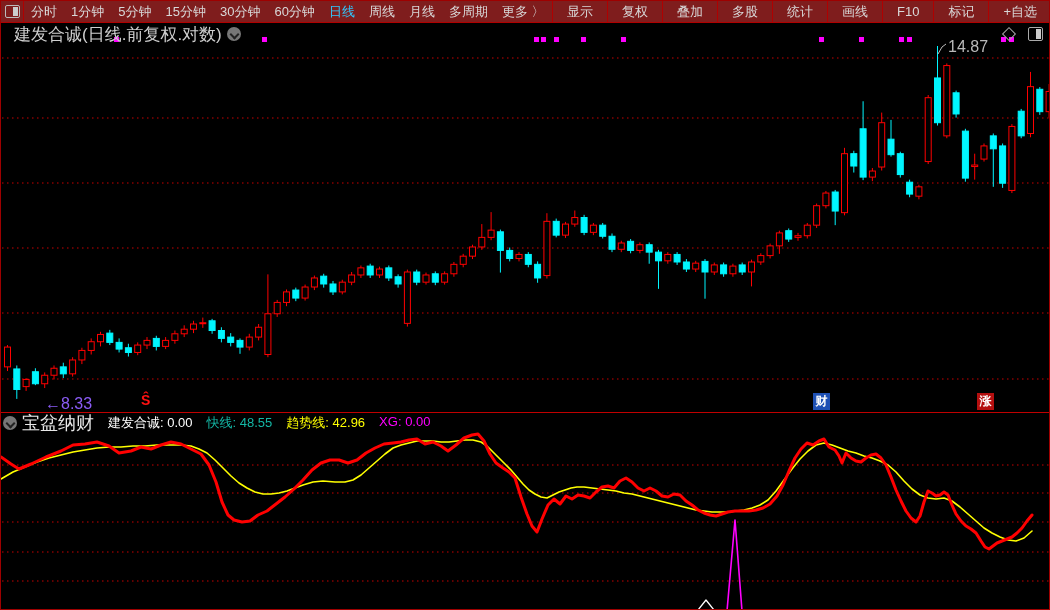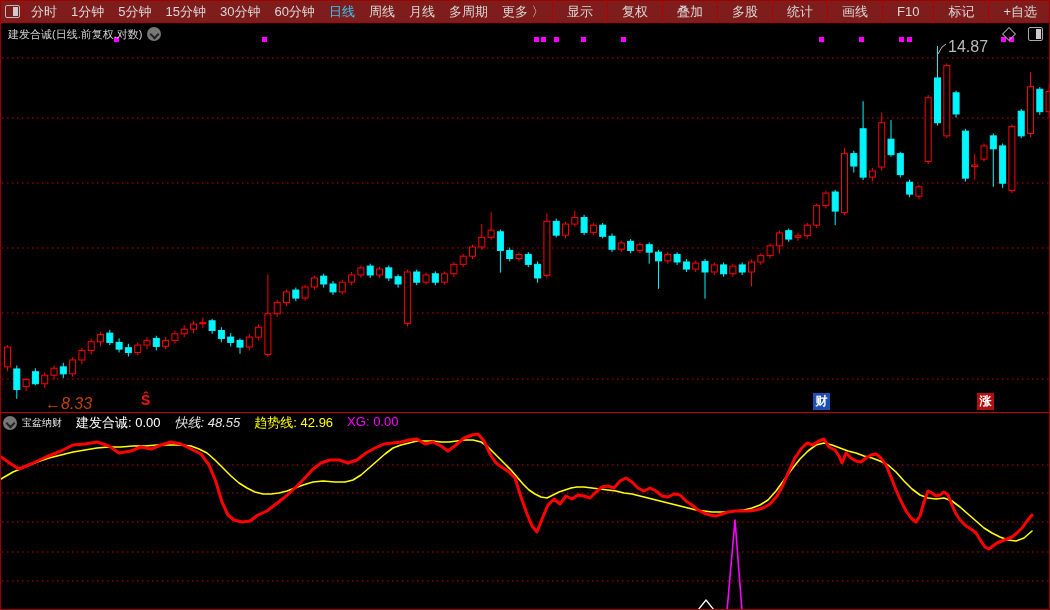--- a/index.html
+++ b/index.html
@@ -30,21 +30,21 @@
   #right-buttons { display:flex; align-items:center; height:22px; }
   .tbtn {
     color:#d8d8d8; font-size:13px; height:22px; line-height:21px;
     padding:0 14px; border-left:1px solid #b00000; white-space:nowrap;
   }
   
   #titlebar {
     position:absolute; top:22px; left:0; width:1050px; height:22px;
     display:flex; align-items:center; z-index:4; background:transparent;
   }
-  #stock-title { color:#cfcfcf; font-size:11px; margin-left:7px; white-space:nowrap; }
+  #stock-title { color:#cfcfcf; font-size:17px; margin-left:13px; white-space:nowrap; }
   .circle-chevron {
     width:14px; height:14px; border-radius:50%; background:#777;
     position:relative; margin-left:5px; flex:none;
   }
   .circle-chevron::after {
     content:""; position:absolute; left:4px; top:4px; width:5px; height:5px;
     border-left:2px solid #222; border-bottom:2px solid #222; transform:rotate(-45deg);
   }
   #title-spacer { flex:1; }
   #diamond-icon {
@@ -57,35 +57,35 @@
   }
   #layout-icon::after {
     content:""; position:absolute; right:1px; top:1px; bottom:1px; width:5px; background:#ccc;
   }
   
   #gfx { position:absolute; left:0; top:0; z-index:3; pointer-events:none; }
   #main-chart-region { position:absolute; left:0; top:44px; width:1050px; height:367px; z-index:1; }
   #sub-chart-region  { position:absolute; left:0; top:432px; width:1050px; height:178px; z-index:1; }
   
   .flabel { position:absolute; z-index:6; font-size:16px; white-space:nowrap; }
-  #low-label  { color:#c2410c;font-style:italic; }
+  #low-label  { color:#8b5cf6; }
   #high-label { color:#b9b9b9; }
   #sell-marker { color:#ff1111; font-weight:bold; font-size:14px; }
   .mini-badge {
     width:17px; height:17px; color:#fff; font-size:12px; line-height:17px;
     text-align:center; font-weight:bold;
   }
   #badge-cai   { background:#1e50b4; }
   #badge-zhang { background:#b40f0f; }
   
   #sub-header {
     position:absolute; left:0; top:412px; width:1050px; height:20px;
     display:flex; align-items:center; z-index:4;
   }
-  #indicator-name { color:#e8e8e8; font-size:10px; margin-left:5px; }
+  #indicator-name { color:#e8e8e8; font-size:18px; margin-left:5px; }
   .ind-field { font-size:13px; margin-left:14px; white-space:nowrap; }
   #sub-header .circle-chevron { margin-left:2px; }
 </style>
 </head>
 <body>
 
 <div id="window">
 
   <div id="toolbar">
     <div id="app-icon"></div>
@@ -413,21 +413,21 @@
   <div class="flabel mini-badge" id="badge-cai" style="left: 812px; top: 392px;">财</div>
   <div class="flabel mini-badge" id="badge-zhang" style="left: 976px; top: 392px;">涨</div>
 
   <div id="sub-header">
     <span class="circle-chevron"></span>
     <span id="indicator-name">宝盆纳财</span>
     <span id="indicator-fields" style="display:flex;">
 
         <span class="ind-field" style="color: rgb(255, 255, 255);"><b style="font-weight:normal">建发合诚:</b><b style="font-weight:normal"> 0.00</b></span>
 
-        <span class="ind-field" style="color: #e5e5e5; font-style: italic;"><b style="font-weight:normal">快线:</b><b style="font-weight:normal"> 48.55</b></span>
+        <span class="ind-field" style="color: #14b8a6;"><b style="font-weight:normal">快线:</b><b style="font-weight:normal"> 48.55</b></span>
 
         <span class="ind-field" style="color: rgb(255, 255, 0); text-align: center;"><b style="font-weight:normal">趋势线:</b><b style="font-weight:normal"> 42.96</b></span>
 
         <span class="ind-field" style="color: rgb(255, 0, 255);"><b style="font-weight:normal">XG:</b><b style="font-weight:normal"> 0.00</b></span>
       </span>
   </div>
 
 </div>
 
 </body></html>

